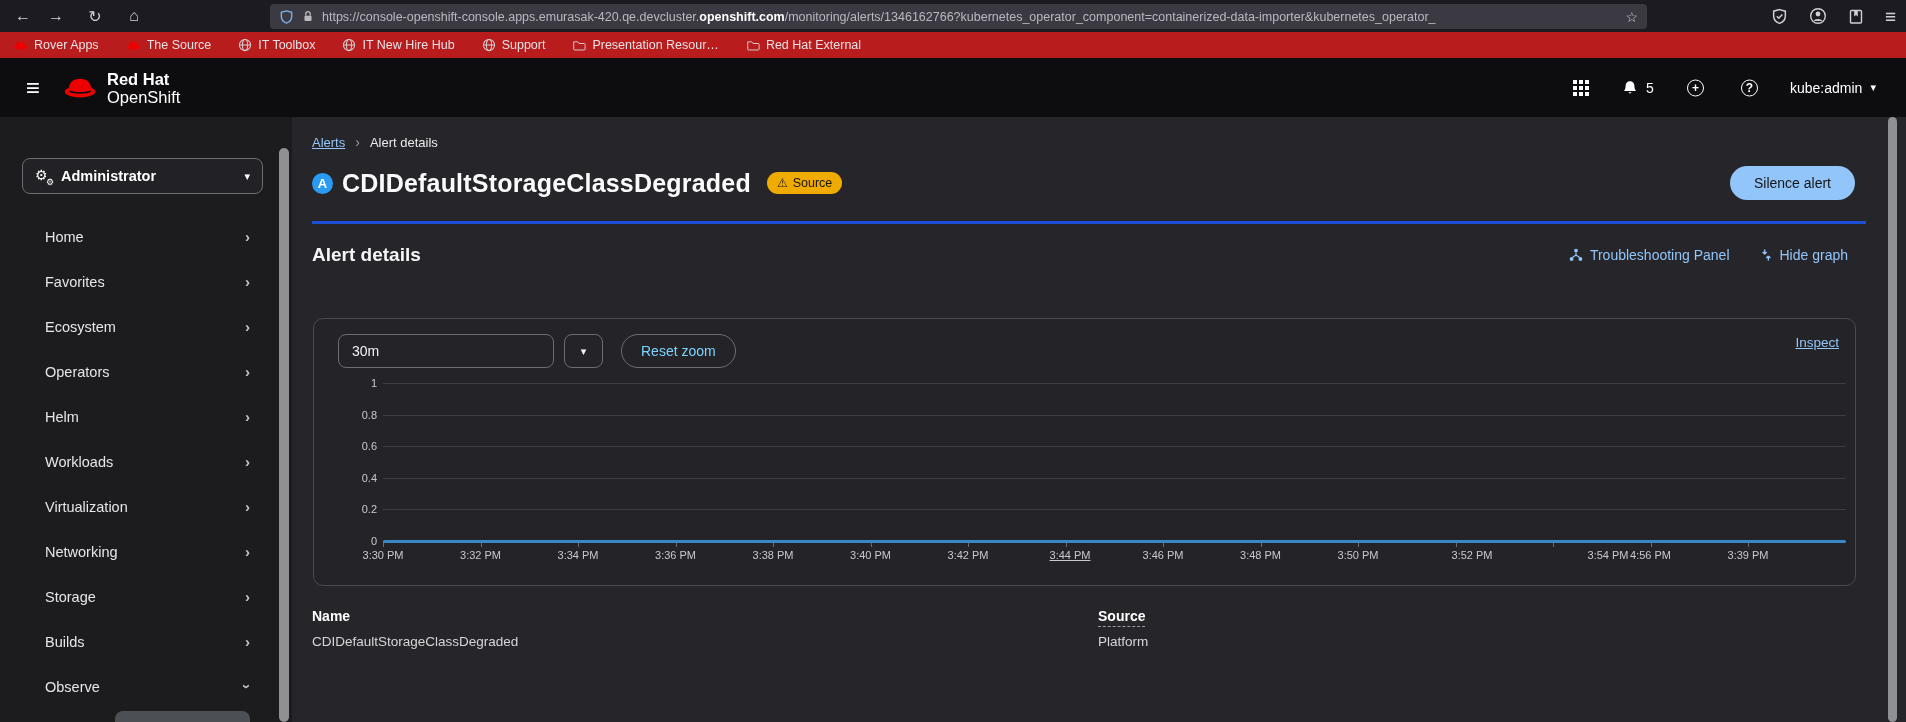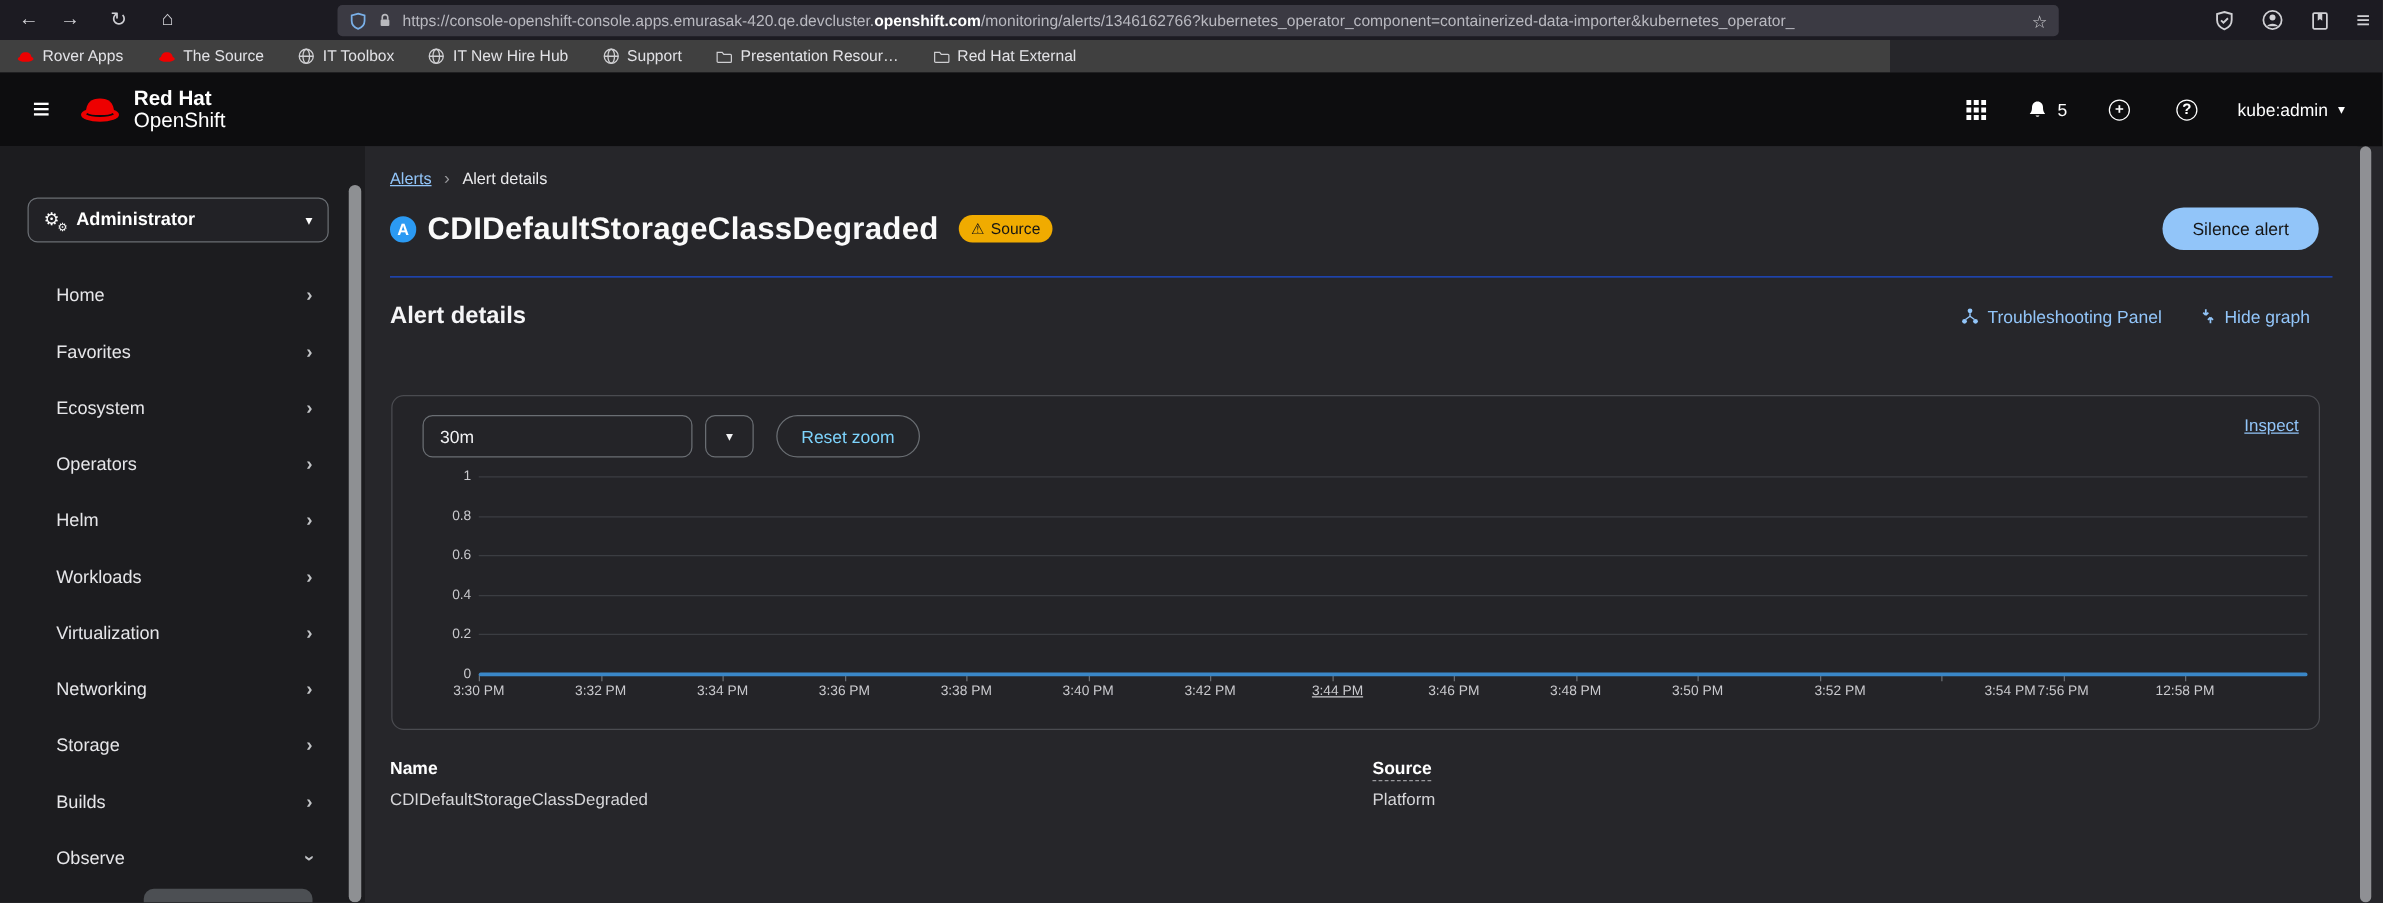--- a/index.html
+++ b/index.html
@@ -10,21 +10,21 @@
   
   .browser-toolbar { position:absolute; top:0; left:0; width:1906px; height:32px; background:#1c1b22; }
   .nav-ic { position:absolute; top:0; height:32px; width:30px; display:flex; align-items:center; justify-content:center; color:#cfcfd4; font-size:16px; }
   .url-bar { position:absolute; left:270px; top:4px; width:1377px; height:25px; background:#3b3a43; border-radius:4px; display:flex; align-items:center; padding:0 9px; }
   .url-text { flex:1; font-size:12.5px; white-space:nowrap; overflow:hidden; color:#b9b9c0; margin-left:7px; }
   .url-text .dom { color:#ffffff; font-weight:bold; }
   .star { color:#d0d0d4; font-size:14px; margin-left:8px; }
   .browser-actions { position:absolute; right:10px; top:0; height:32px; display:flex; align-items:center; gap:21px; }
   .menu-glyph { color:#d0d0d4; font-size:19px; line-height:1; }
 
-  .bookmarks-bar { position:absolute; top:32px; left:0; width:1512px; height:26px; background:#404040; display:flex; align-items:center; padding-left:13px; gap:27px; }
+  .bookmarks-bar { position:absolute; top:32px; left:0; width:1906px; height:26px; background:#b91c1c; display:flex; align-items:center; padding-left:13px; gap:27px; }
   .bookmark { display:flex; align-items:center; gap:6px; color:#e2e2e6; font-size:12.5px; white-space:nowrap; }
 
   
   .masthead { position:absolute; top:58px; left:0; width:1906px; height:59px; background:#0d0d0f; }
   .mast-burger { position:absolute; left:26px; top:50%; transform:translateY(-50%); color:#fff; font-size:24px; line-height:1; }
   .brand { position:absolute; left:62px; top:50%; transform:translateY(-50%); display:flex; align-items:center; gap:9px; }
   .brand-text { color:#fff; font-size:16.5px; line-height:1.1; }
   .brand-text .b1 { font-weight:bold; }
   .mast-item { position:absolute; top:50%; transform:translateY(-50%); color:#fff; display:flex; align-items:center; }
   .circle-ic { width:17px; height:17px; border:1.6px solid #fff; border-radius:50%; display:flex; align-items:center; justify-content:center; font-size:12px; font-weight:bold; color:#fff; }
@@ -43,21 +43,21 @@
   .nav-item { height:45px; display:flex; align-items:center; padding:0 42px 0 45px; color:#e6e6e9; font-size:14.5px;gap:36px; }
   .chev { margin-left:auto; color:#c0c2c5; font-size:15px; font-weight:bold; line-height:1; }
   .chev.down { transform:rotate(90deg); }
   .nav-partial { position:absolute; left:115px; top:594px; width:135px; height:30px; background:#4c4f53; border-radius:8px 8px 0 0; }
   .sidebar-thumb { position:absolute; left:279px; top:31px; width:10px; height:574px; background:#8e9093; border-radius:5px; }
 
   
   .content { position:absolute; left:292px; top:117px; width:1594px; height:605px; background:#26262a; overflow:hidden; }
   .banner { margin-top:29px; height:26px; background:#8bc1f7; color:#151515; font-size:13.5px; display:flex; align-items:center; justify-content:center; }
   .banner a { color:#151515; text-decoration:underline; }
-  .page-header { margin:0 20px; padding-bottom:18px; border-bottom:1px solid #1d4ed8; }
+  .page-header { margin:0 20px; padding-bottom:18px; border-bottom:3px solid #1d4ed8; }
   .breadcrumb { padding-top:17px; display:flex; align-items:center; gap:10px; font-size:13px; }
   .crumb-link { color:#92c5f9; text-decoration:underline; }
   .crumb-sep { color:#9a9a9e; font-size:14px; }
   .crumb-current { color:#eaeaec; }
   .title-row { margin-top:13px; height:40px; display:flex; align-items:center; }
   .sev { width:21px; height:21px; border-radius:50%; background:#2b9af3; color:#fff; font-size:13px; font-weight:bold; display:flex; align-items:center; justify-content:center; margin-right:9px; flex:none; }
   .alert-title { font-size:25px; font-weight:600; color:#fafafa; letter-spacing:.2px; }
   .warn-badge { margin-left:16px; background:#f0ab00; color:#151515; height:22px; border-radius:11px; padding:0 10px; font-size:12.5px; display:flex; align-items:center; gap:5px; }
   .warn-badge .tri { font-size:12px; line-height:1; }
   .silence-btn { margin-left:auto; margin-right:11px; background:#92c5f9; color:#151515; border:none; height:34px; border-radius:17px; padding:0 24px; font-size:14px; font-family:inherit; }
@@ -392,23 +392,23 @@
         <div class="xl" style="left: 817px;">3:46 PM</div>
         <div class="tk" style="left: 946.5px;"></div>
         <div class="xl" style="left: 914.5px;">3:48 PM</div>
         <div class="tk" style="left: 1044px;"></div>
         <div class="xl" style="left: 1012px;">3:50 PM</div>
         <div class="tk" style="left: 1141.5px;"></div>
         <div class="xl" style="left: 1126px;">3:52 PM</div>
         <div class="tk" style="left: 1239px;"></div>
         <div class="xl" style="left: 1262px;">3:54 PM</div>
         <div class="tk" style="left: 1336.5px;"></div>
-        <div class="xl" style="left: 1304.5px;">7:56 PM</div>
+        <div class="xl" style="left: 1304.5px;">4:56 PM</div>
         <div class="tk" style="left: 1434px;"></div>
-        <div class="xl" style="left: 1402px;">12:58 PM</div>
+        <div class="xl" style="left: 1402px;">3:39 PM</div>
         <div class="series-line" style="left: 69px; width: 1463px; top: 220.5px; background: rgb(58, 135, 200);"></div>
       </div>
   </div>
 
   <div class="details-row">
     <div>
       <div class="dl-label">Name</div>
       <div class="dl-value">CDIDefaultStorageClassDegraded</div>
     </div>
     <div>

